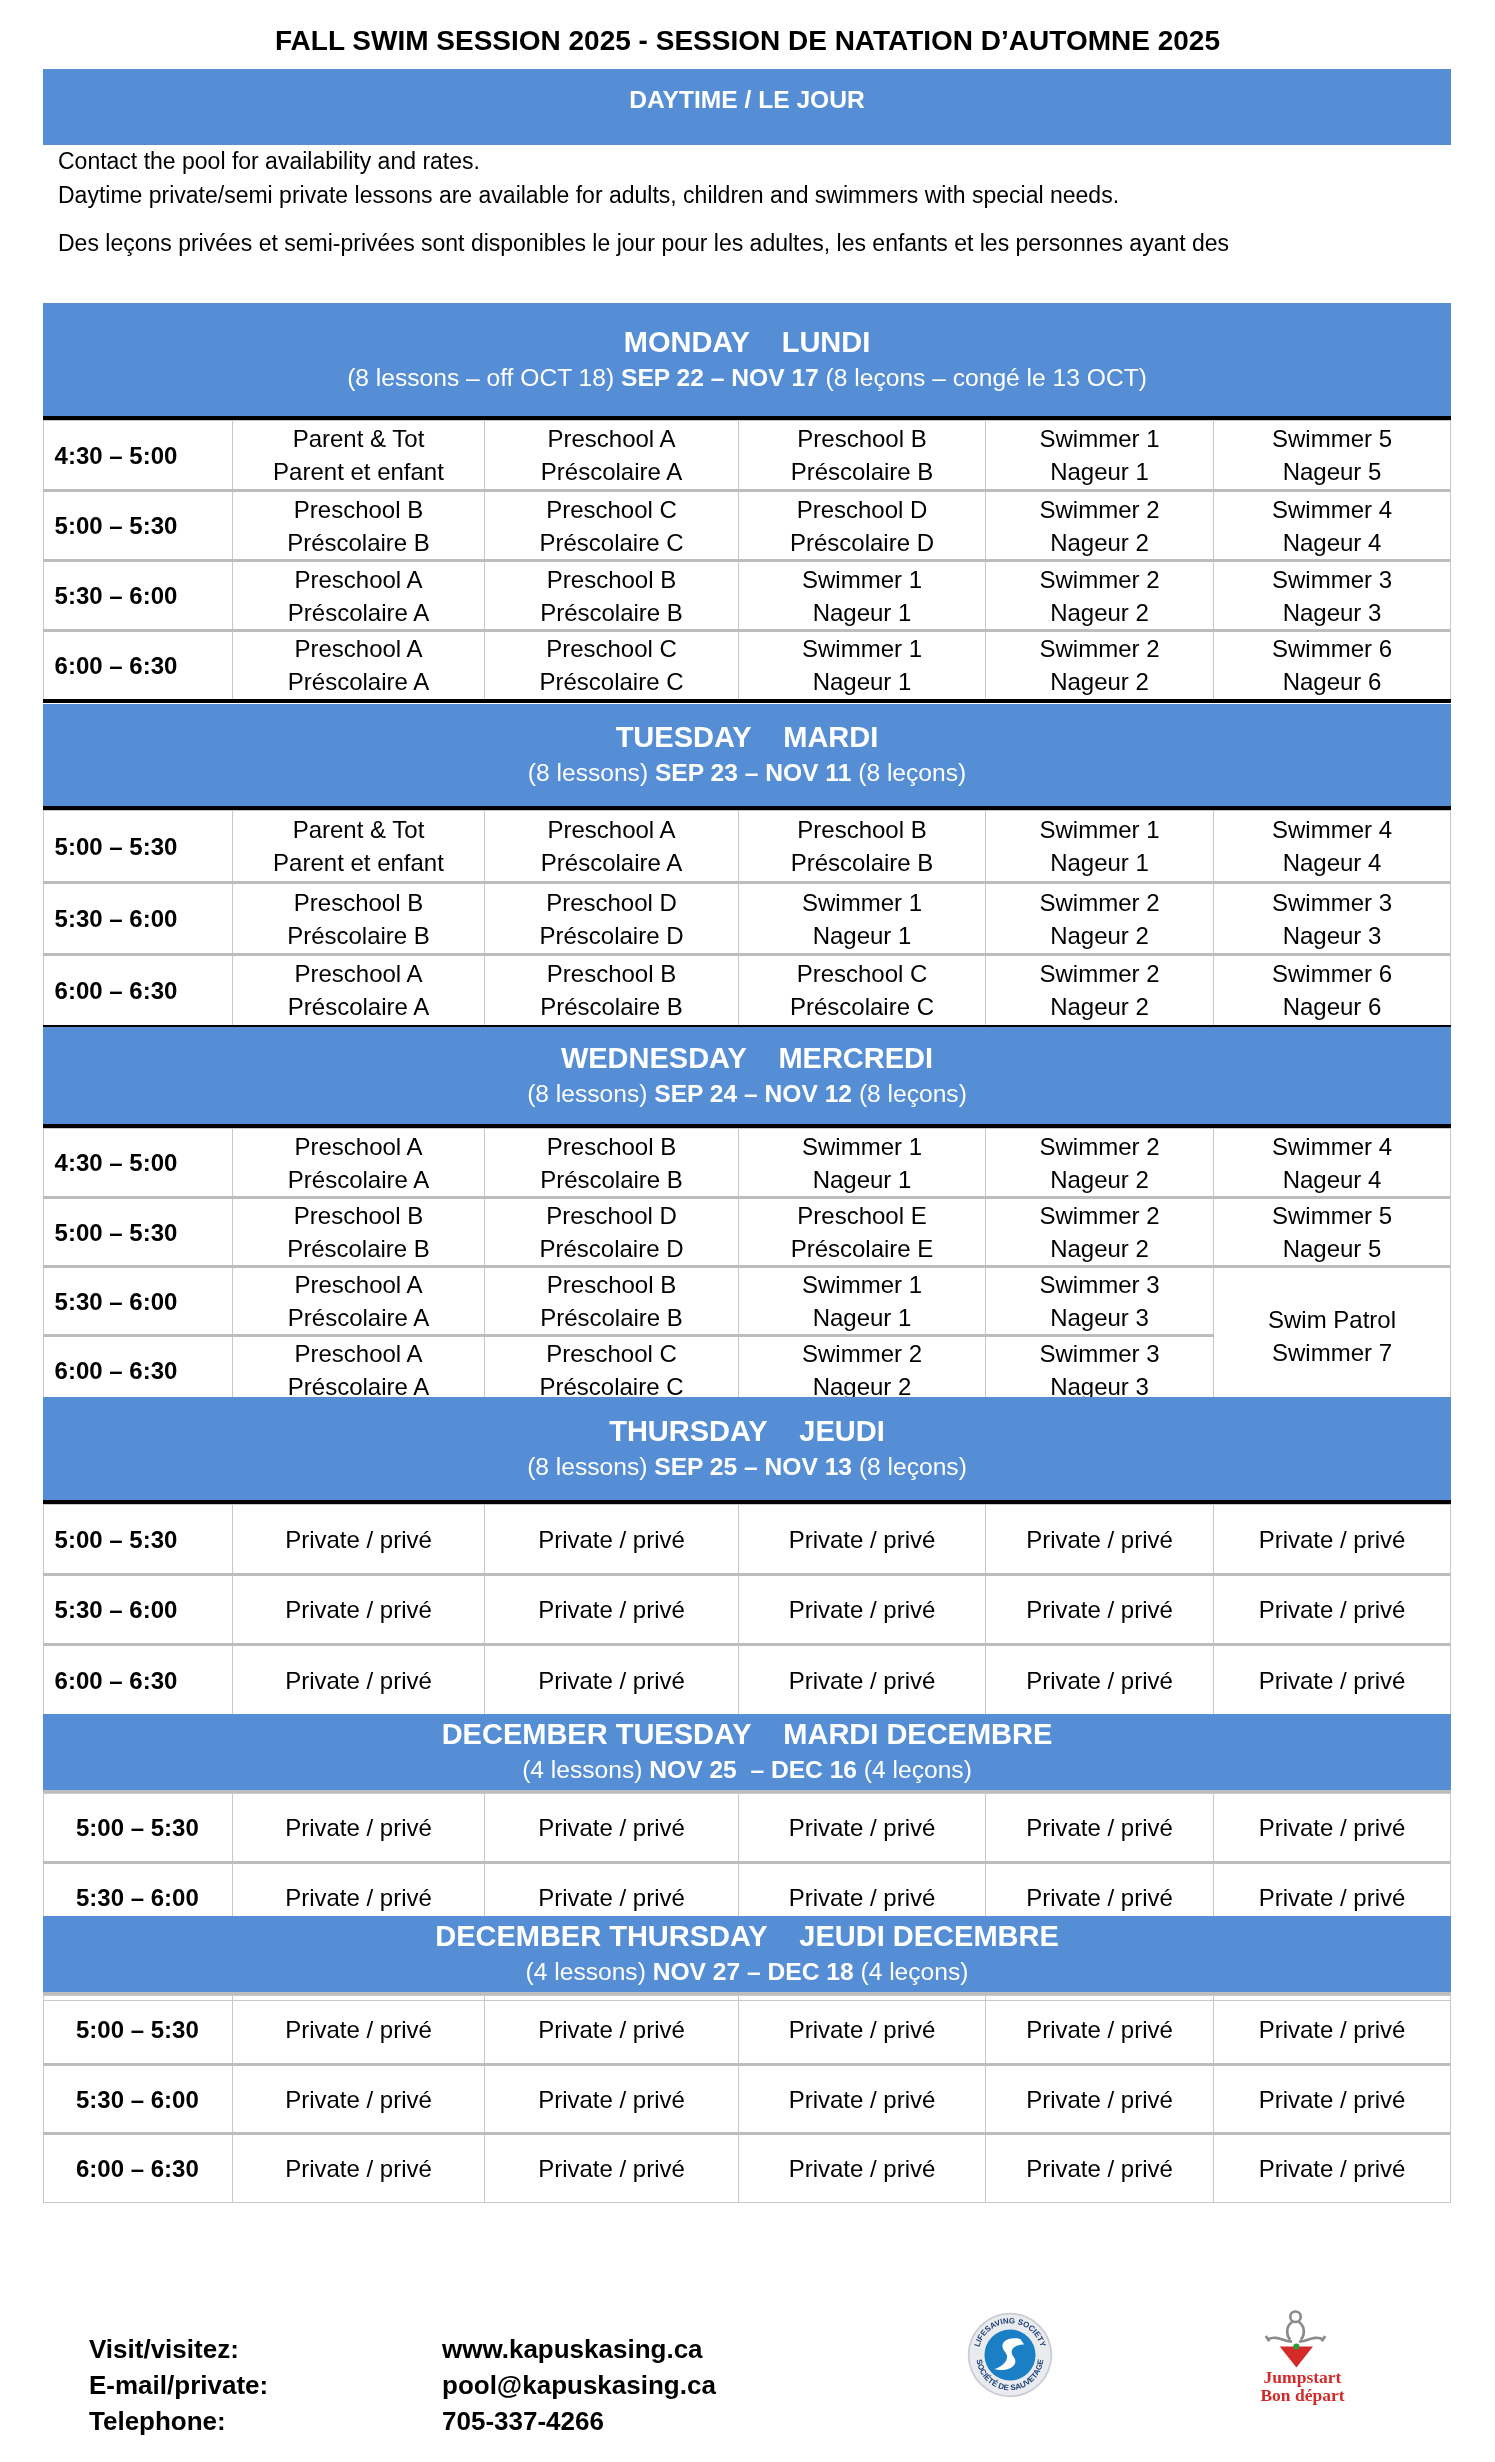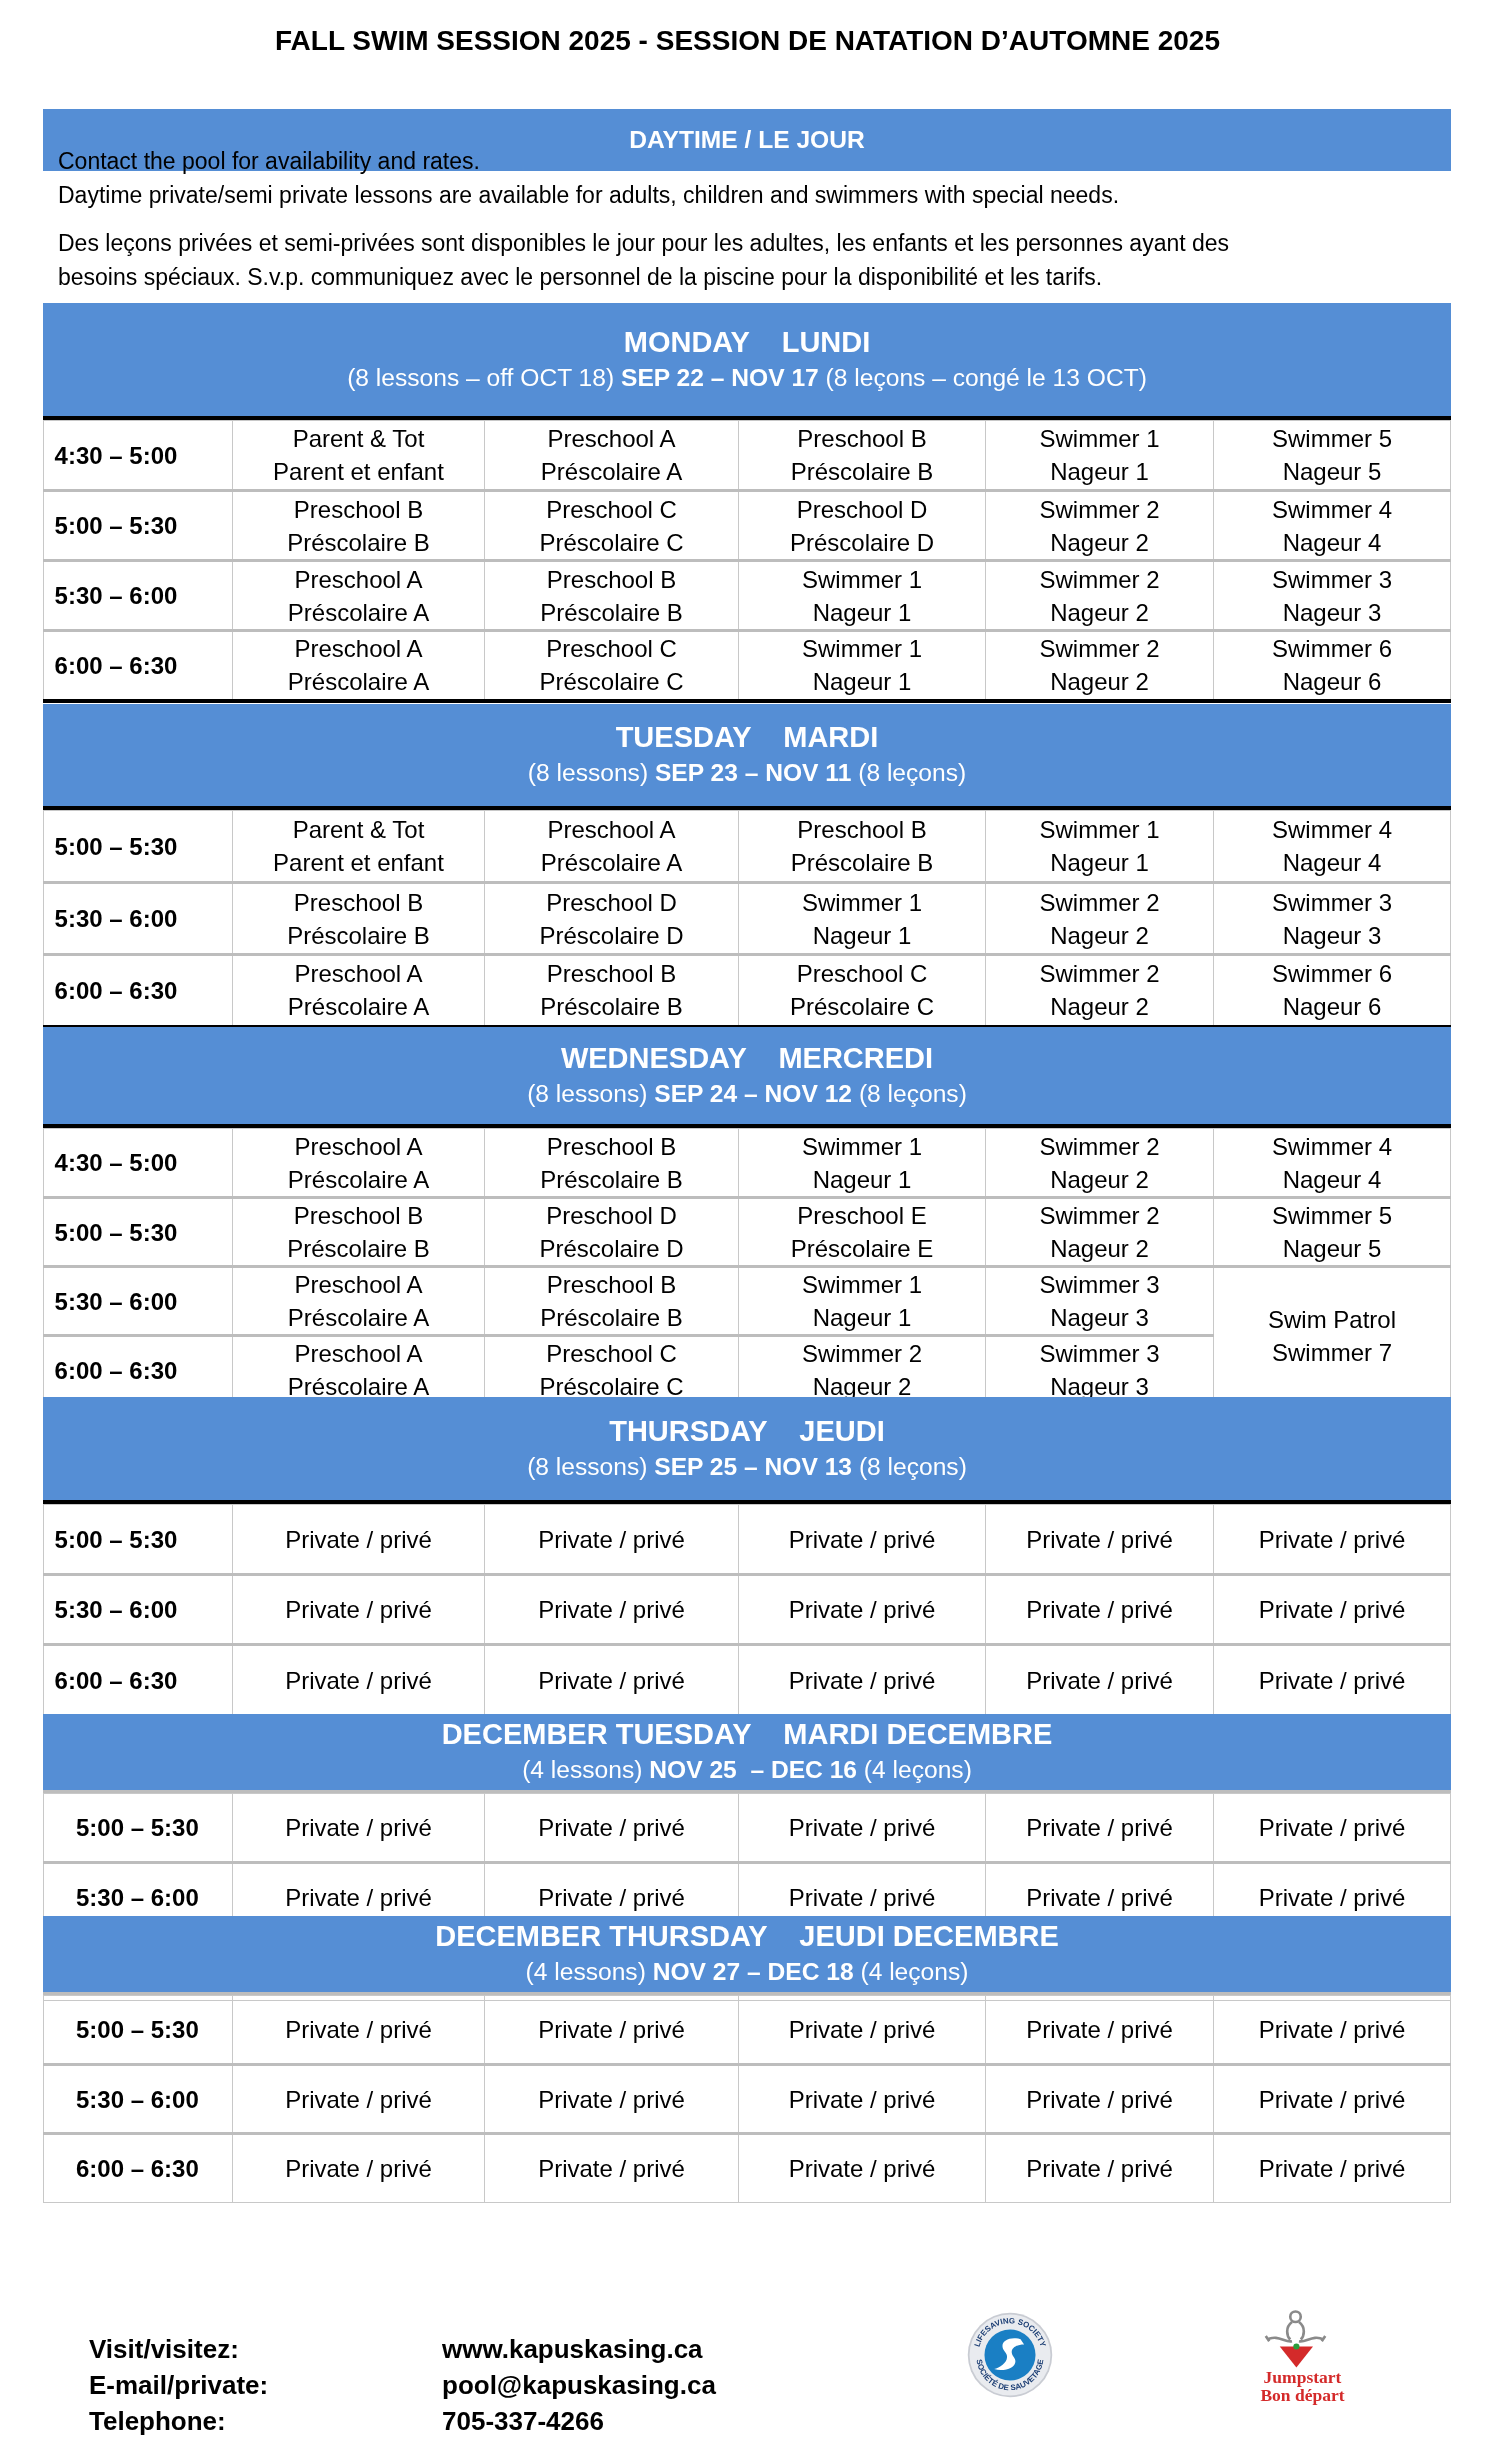--- a/index.html
+++ b/index.html
@@ -2,21 +2,21 @@
 <html style="font-size:14px"><head>
 <meta charset="utf-8">
 <style>
   html, body { margin:0; padding:0; background:#ffffff; }
   body { width:1495px; height:2462px; position:relative; overflow:hidden;
          font-family:"Liberation Sans", sans-serif; color:#000; }
   .title { position:absolute; left:0; top:24.6px; width:1495px; text-align:center;
            font-weight:bold; font-size:28px; letter-spacing:0px; }
   .band { position:absolute; left:43px; width:1408px; background:#558ed5; color:#fff;
           text-align:center; box-sizing:border-box; }
-  .band.daytime { top:69px; height:62px; font-weight:bold; font-size:24.6px; line-height:62px;margin-top:40px; }
+  .band.daytime { top:69px; height:76px; font-weight:bold; font-size:24.6px; line-height:62px; }
   .para { position:absolute; left:58px; width:1372px; font-size:23px; line-height:34px; }
   .section { position:absolute; left:43px; width:1408px; }
   .sec-head { background:#558ed5; color:#fff; text-align:center; box-sizing:border-box;
               display:flex; flex-direction:column; justify-content:center; }
   .sec-head .day { font-weight:bold; font-size:29px; line-height:35px; white-space:pre; }
   .sec-head .dates { font-size:24.6px; line-height:35px; }
   .sec-head .dates b { font-weight:bold; }
   .sec-head.black-bottom { border-bottom:4.4px solid #000; }
   .sec-head.grey-bottom { border-bottom:3.5px solid #bdbdbd; }
   table.sched { border-collapse:collapse; width:1408px; table-layout:fixed; }
@@ -39,21 +39,20 @@
 <div class="title">FALL SWIM SESSION 2025 - SESSION DE NATATION D’AUTOMNE 2025</div>
 
 <div class="band daytime">DAYTIME / LE JOUR</div>
 
 <div class="para" style="top:144px;">
   <div>Contact the pool for availability and rates.</div>
   <div>Daytime private/semi private lessons are available for adults, children and swimmers with special needs.</div>
 </div>
 <div class="para" style="top:226px;">
   <div>Des leçons privées et semi-privées sont disponibles le jour pour les adultes, les enfants et les personnes ayant des</div>
-  <div>besoins spéciaux. S.v.p. communiquez avec le personnel de la piscine pour la disponibilité et les tarifs.</div>
 </div>
 
 <div class="section" id="sec0" style="top:303px;">
     <div class="sec-head black-bottom" style="height: 117px;">
       <div class="day">MONDAY    LUNDI</div>
       <div class="dates"><span style="white-space: pre;">(8 lessons – off OCT 18) </span><b style="white-space: pre;">SEP 22 – NOV 17</b><span style="white-space: pre;"> (8 leçons – congé le 13 OCT)</span></div>
     </div>
     <table class="sched black-end">
       <colgroup>
         <col class="c0">

